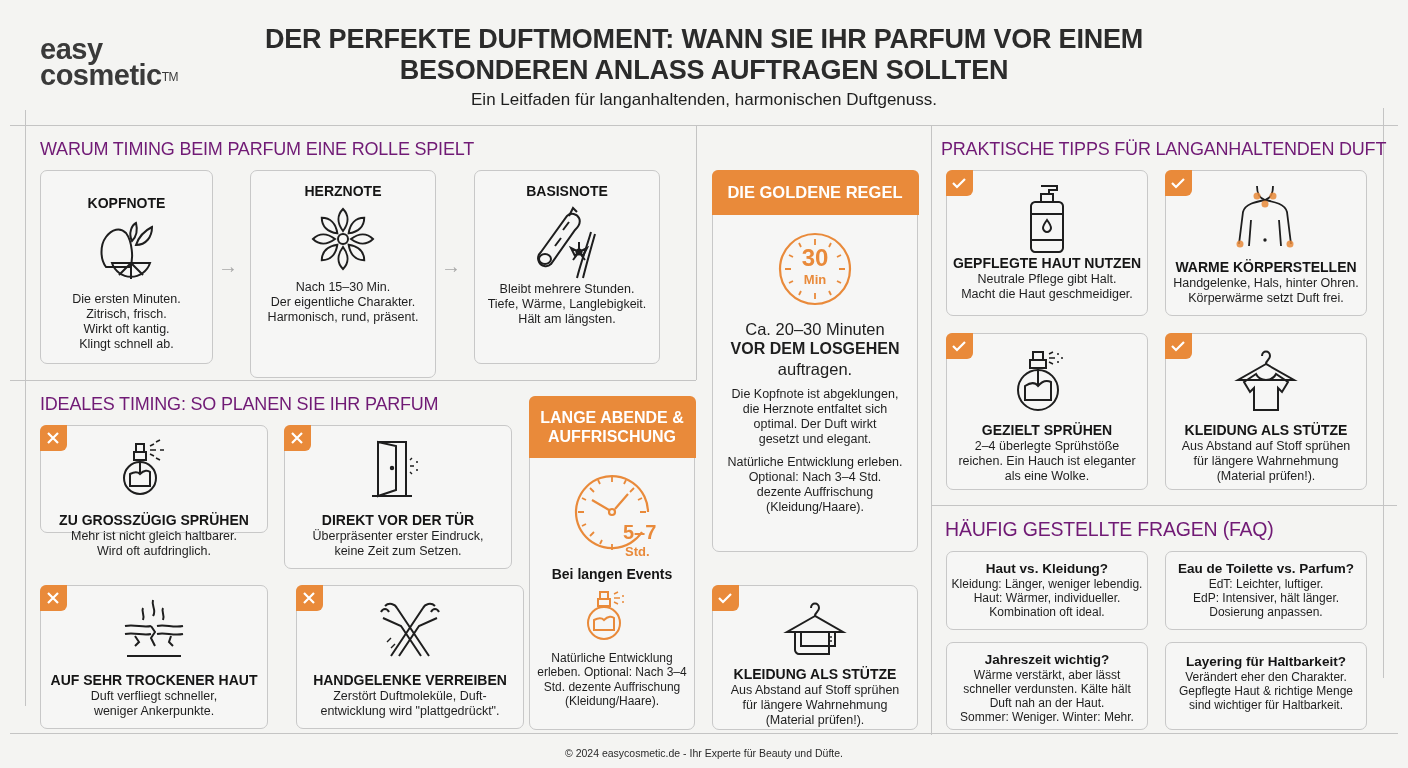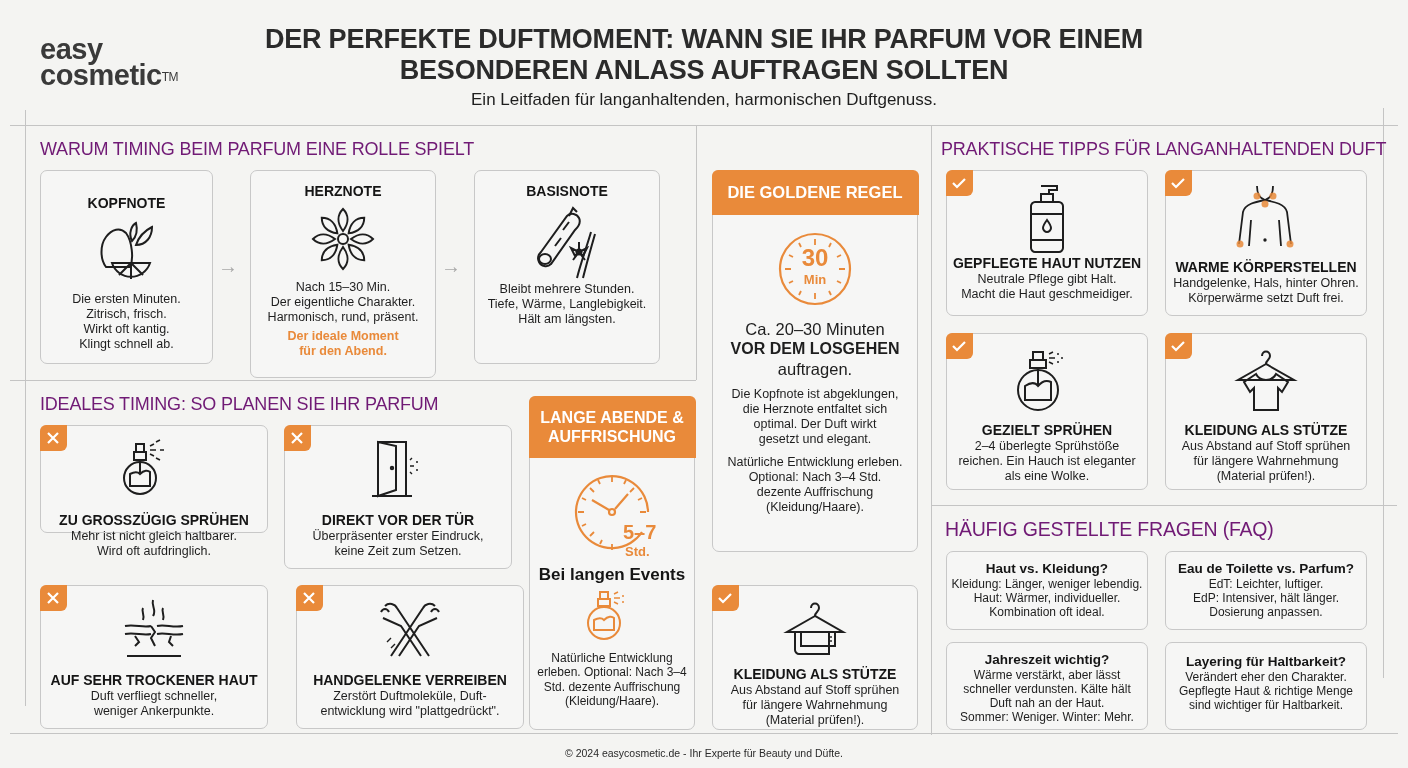--- a/index.html
+++ b/index.html
@@ -106,24 +106,20 @@
         <path d="M0 -8 C-6 -16 -6 -24 0 -30 C6 -24 6 -16 0 -8 Z" transform="rotate(270)"></path>
         <path d="M0 -8 C-6 -16 -6 -24 0 -30 C6 -24 6 -16 0 -8 Z" transform="rotate(315)"></path>
         <circle r="5"></circle>
       </g>
     </svg>
   </div>
   <div style="margin-top:6px;">
     <div class="ctext">Nach 15–30 Min.</div>
     <div class="ctext">Der eigentliche Charakter.</div>
     <div class="ctext">Harmonisch, rund, präsent.</div>
-    <div style="margin-top:4px;">
-      <div class="accent">Der ideale Moment</div>
-      <div class="accent">für den Abend.</div>
-    </div>
   </div>
 </div>
 
 <div class="abs arrow" style="left:441px; top:255px;">→</div>
 
 <div class="card" style="left:474px; top:170px; width:186px; height:194px;">
   <div class="ctitle" style="margin-top:12px;">BASISNOTE</div>
   <div class="icon" style="height:80px; margin-top:2px;">
     <svg width="68" height="80" viewBox="0 0 68 80" fill="none" stroke="#1e1e1e" stroke-width="2">
       <path d="M8 50 L34 14 C38 10 44 12 46 16 C48 20 46 24 42 28 L18 62 C14 66 8 64 6 60 C4 56 6 52 8 50 Z"></path>
@@ -235,21 +231,21 @@
   <div style="position:relative; height:100px; margin-top:14px;">
     <svg width="90" height="90" viewBox="0 0 90 90" style="position:absolute; left:40px; top:0;" fill="none" stroke="#e98a3a" stroke-width="2.2">
       <path d="M72 60 A36 36 0 1 1 78 40"></path>
       <path d="M42 4 L42 10 M42 72 L42 78 M8 40 L14 40 M70 40 L76 40 M20 16 L24 20 M64 16 L60 20 M20 64 L24 60 M28 8 L30 12 M56 8 L54 12 M12 26 L16 28 M72 26 L68 28 M12 54 L16 52 M30 72 L32 68" stroke-width="1.8"></path>
       <circle cx="42" cy="40" r="3"></circle>
       <path d="M39 38 L22 28 M45 37 L58 22"></path>
     </svg>
     <div style="position:absolute; left:93px; top:50px; color:#e98a3a; font-weight:bold; font-size:20px; line-height:20px;">5–7</div>
     <div style="position:absolute; left:95px; top:72px; color:#e98a3a; font-weight:bold; font-size:13px;">Std.</div>
   </div>
-  <div class="ctitle" style="font-size:17px; margin-top:-6px;">Bei langen Events</div>
+  <div class="ctitle" style="font-size:14px; margin-top:-6px;">Bei langen Events</div>
   <div class="icon" style="height:58px; margin-top:4px;">
     <svg width="56" height="56" viewBox="0 0 56 56" fill="none" stroke="#e98a3a" stroke-width="2">
       <rect x="16" y="4" width="8" height="7"></rect>
       <rect x="14" y="11" width="12" height="7"></rect>
       <circle cx="20" cy="35" r="16"></circle>
       <path d="M10 32 C14 30 18 30 20 32 C24 28 28 28 30 30 L30 42 L10 42 Z"></path>
       <path d="M30 6 L34 4 M30 10 L36 10 M30 14 L34 16 M38 8 L40 8 M38 14 L40 14" stroke-width="1.4"></path>
     </svg>
   </div>
   <div style="margin-top:6px;">

